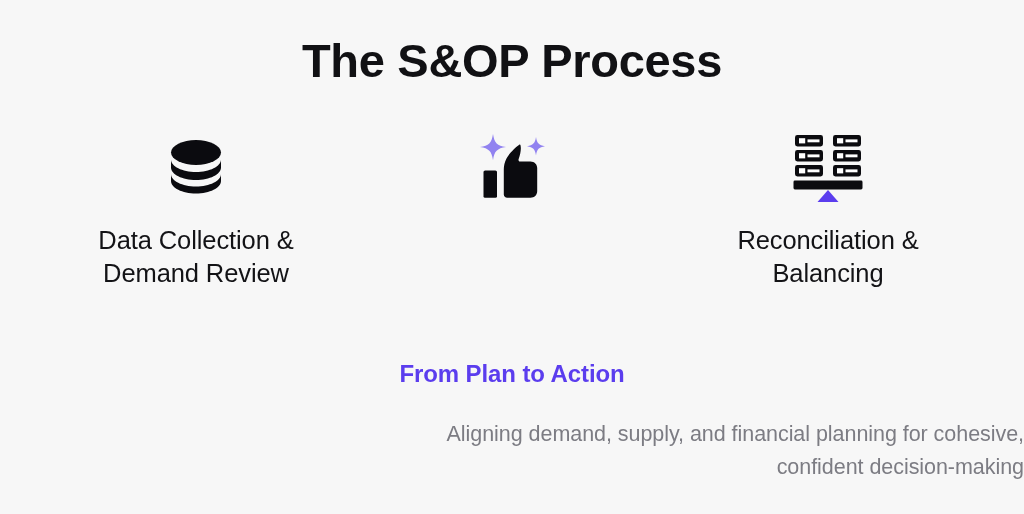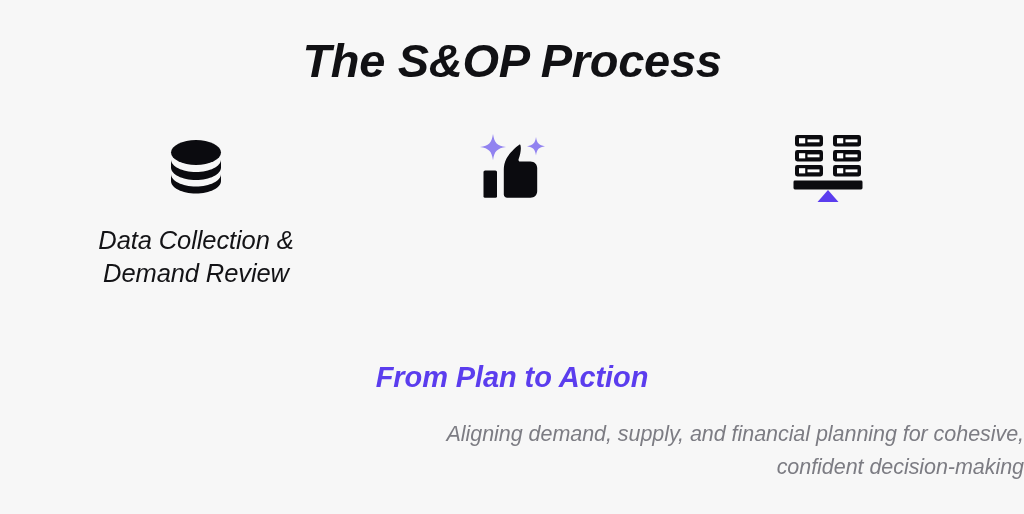--- a/index.html
+++ b/index.html
@@ -16,21 +16,20 @@
     position: relative;
     -webkit-font-smoothing: antialiased;
   }
   .slide {
     position: absolute;
     inset: 0;
     background: #f7f7f7;
     display: flex;
     flex-direction: column;
     align-items: center;
-    font-style: italic;
   }
 
   
   .title {
     margin: 0;
     padding: 0;
     position: absolute;
     top: 33px;
     left: 0;
     right: 0;
@@ -82,21 +81,21 @@
 
   
   .tagline {
     position: absolute;
     top: 360px;
     left: 0;
     right: 0;
     margin: 0;
     text-align: center;
     font-family: "Liberation Sans", sans-serif;
-    font-size: 29px;
+    font-size: 24px;
     font-weight: 600;
     color: #5b3dee;
     letter-spacing: -0.1px;
     line-height: 1.2;
   }
   .subtitle {
     position: absolute;
     top: 418px;
     left: 0;
     right: 0;
@@ -183,20 +182,22 @@
             <rect x="6" y="40.2" width="6.2" height="5.2" fill="#ffffff"></rect>
             <rect x="14.5" y="41.4" width="12" height="2.9" fill="#ffffff"></rect>
             <rect x="40" y="37" width="28" height="11.5" rx="2.4" fill="#0b0b0f"></rect>
             <rect x="44" y="40.2" width="6.2" height="5.2" fill="#ffffff"></rect>
             <rect x="52.5" y="41.4" width="12" height="2.9" fill="#ffffff"></rect>
           </g>
           <rect x="0.5" y="52.5" width="69" height="9" rx="1.4" fill="#0b0b0f"></rect>
           <path d="M35 62 L45.5 74 L24.5 74 Z" fill="#5b3dee"></path>
         </svg>
       </div>
+      <p class="step-label">Reconciliation &amp;
+Balancing</p>
     </div>
 
   </div>
 
   <p class="tagline">From Plan to Action</p>
   <p class="subtitle">Aligning demand, supply, and financial planning for cohesive,
 confident decision-making</p>
 
 </div>
 

